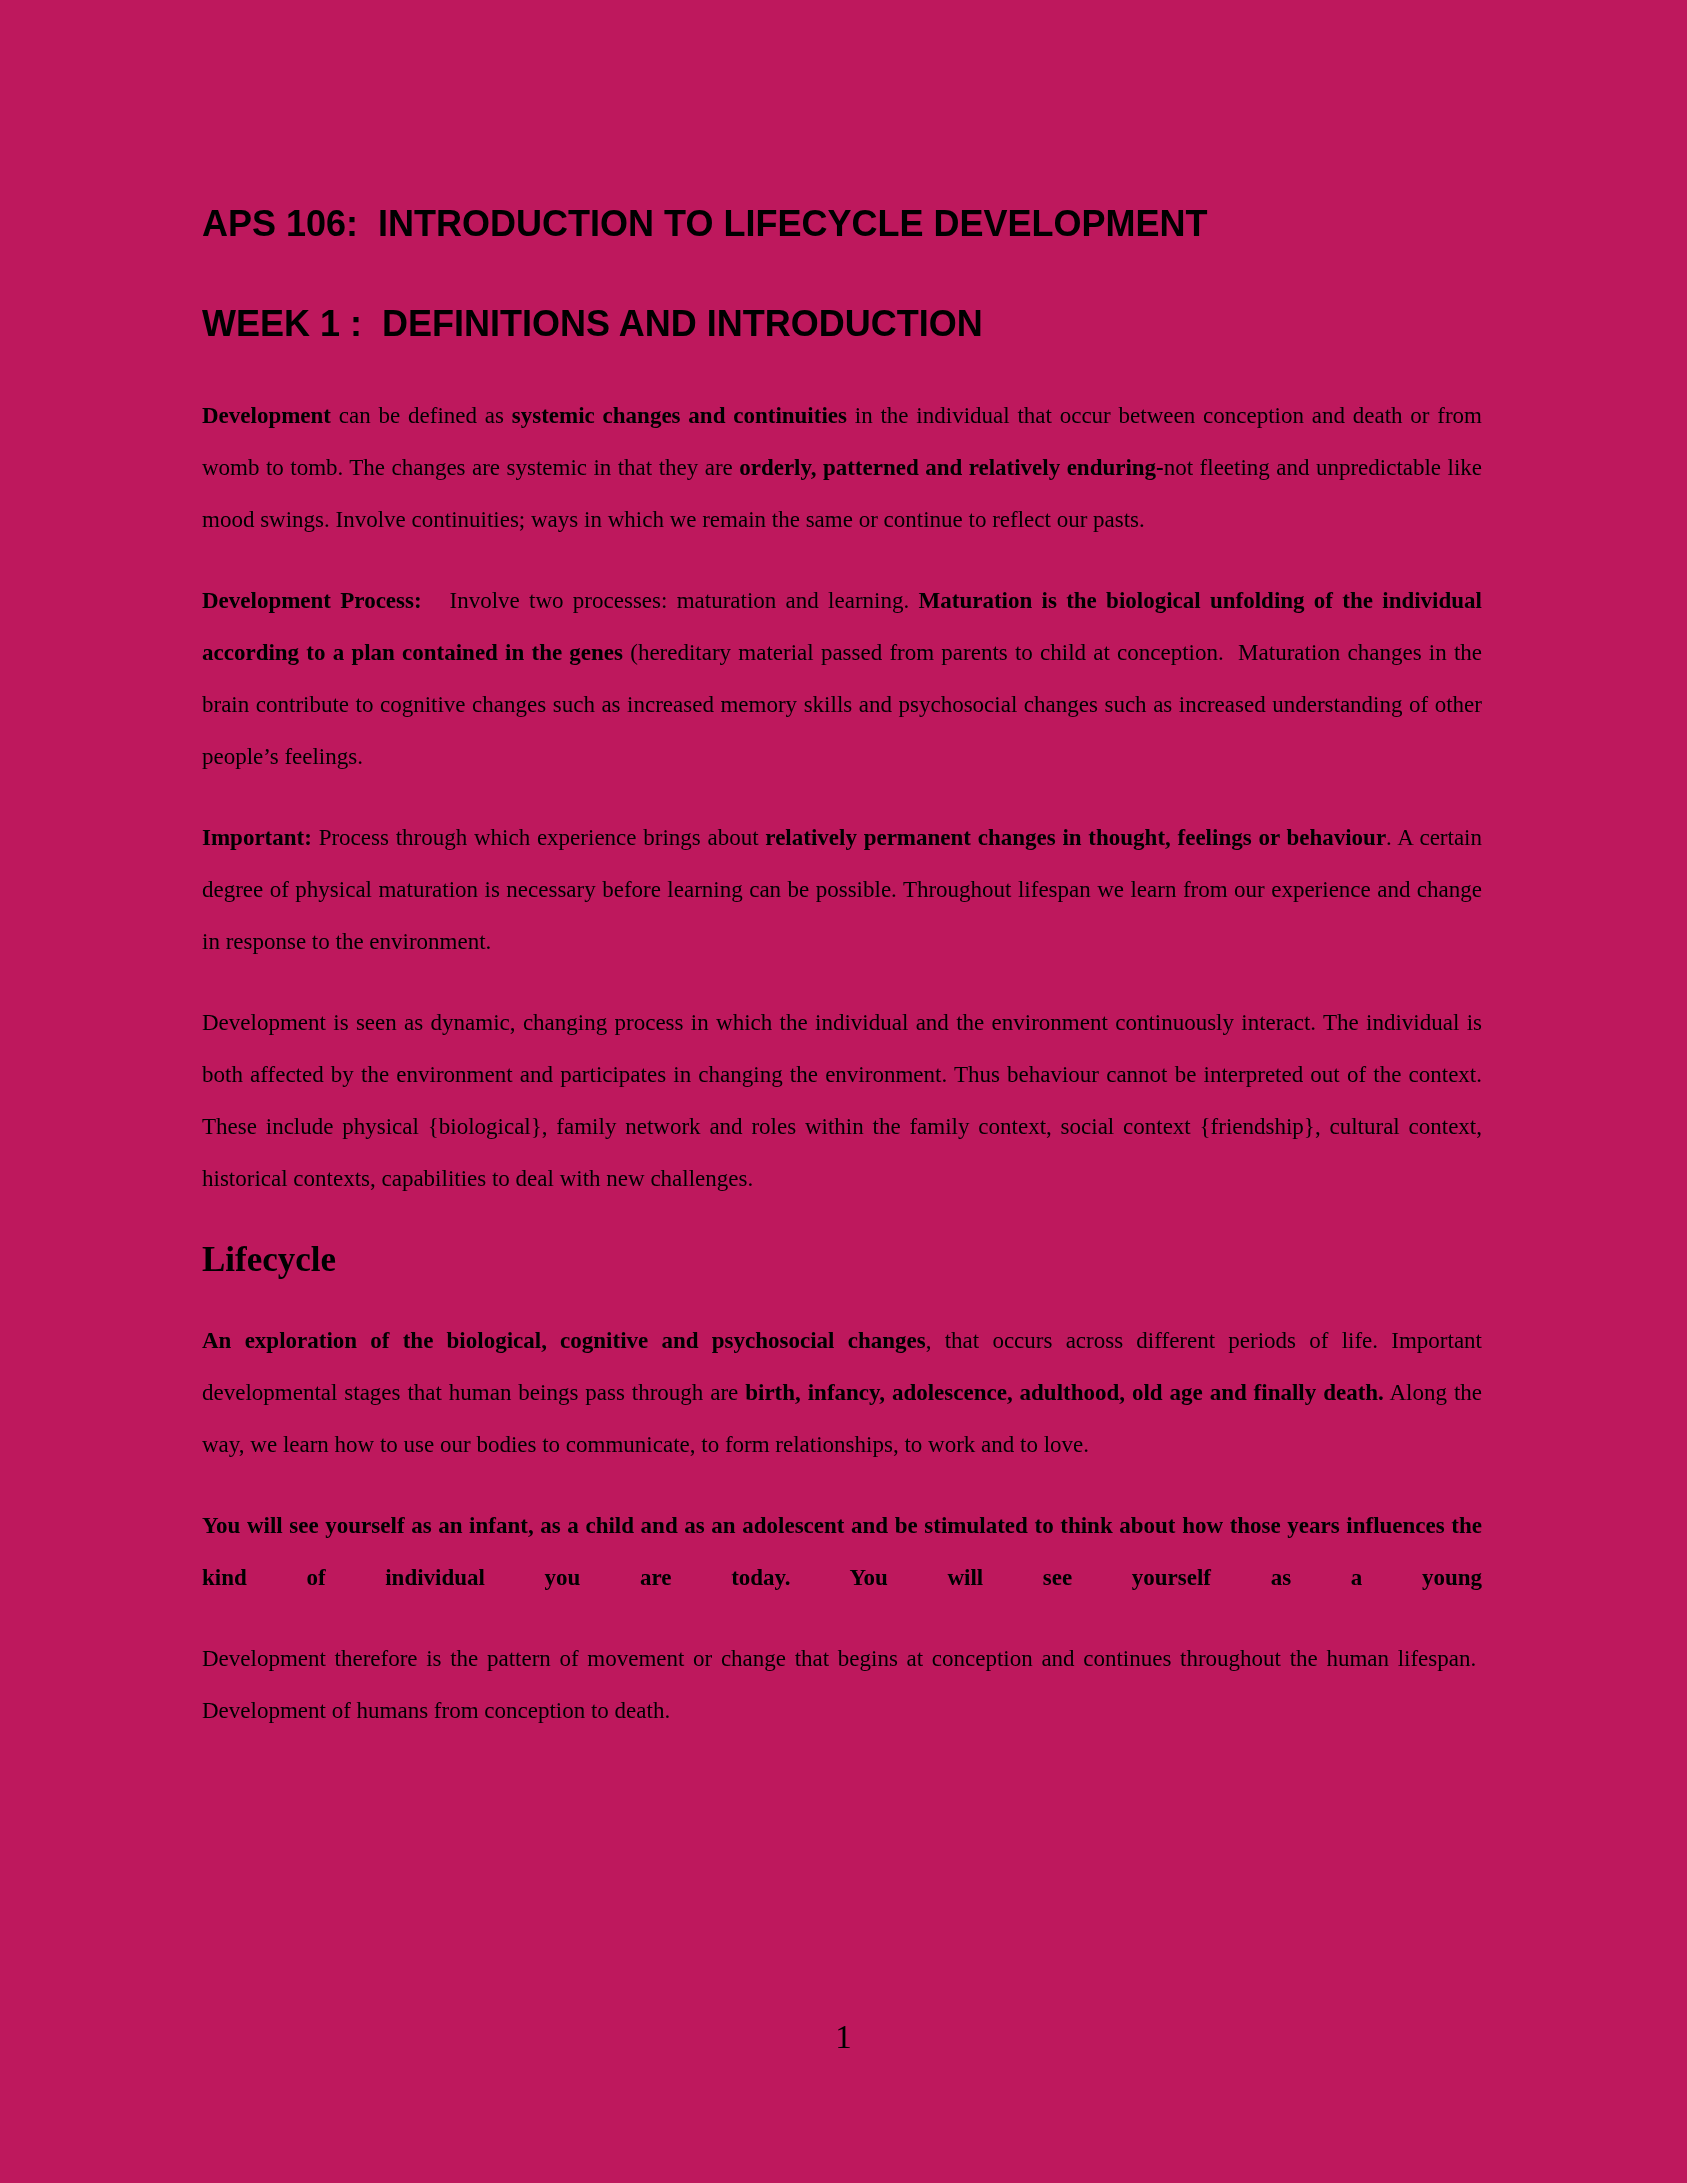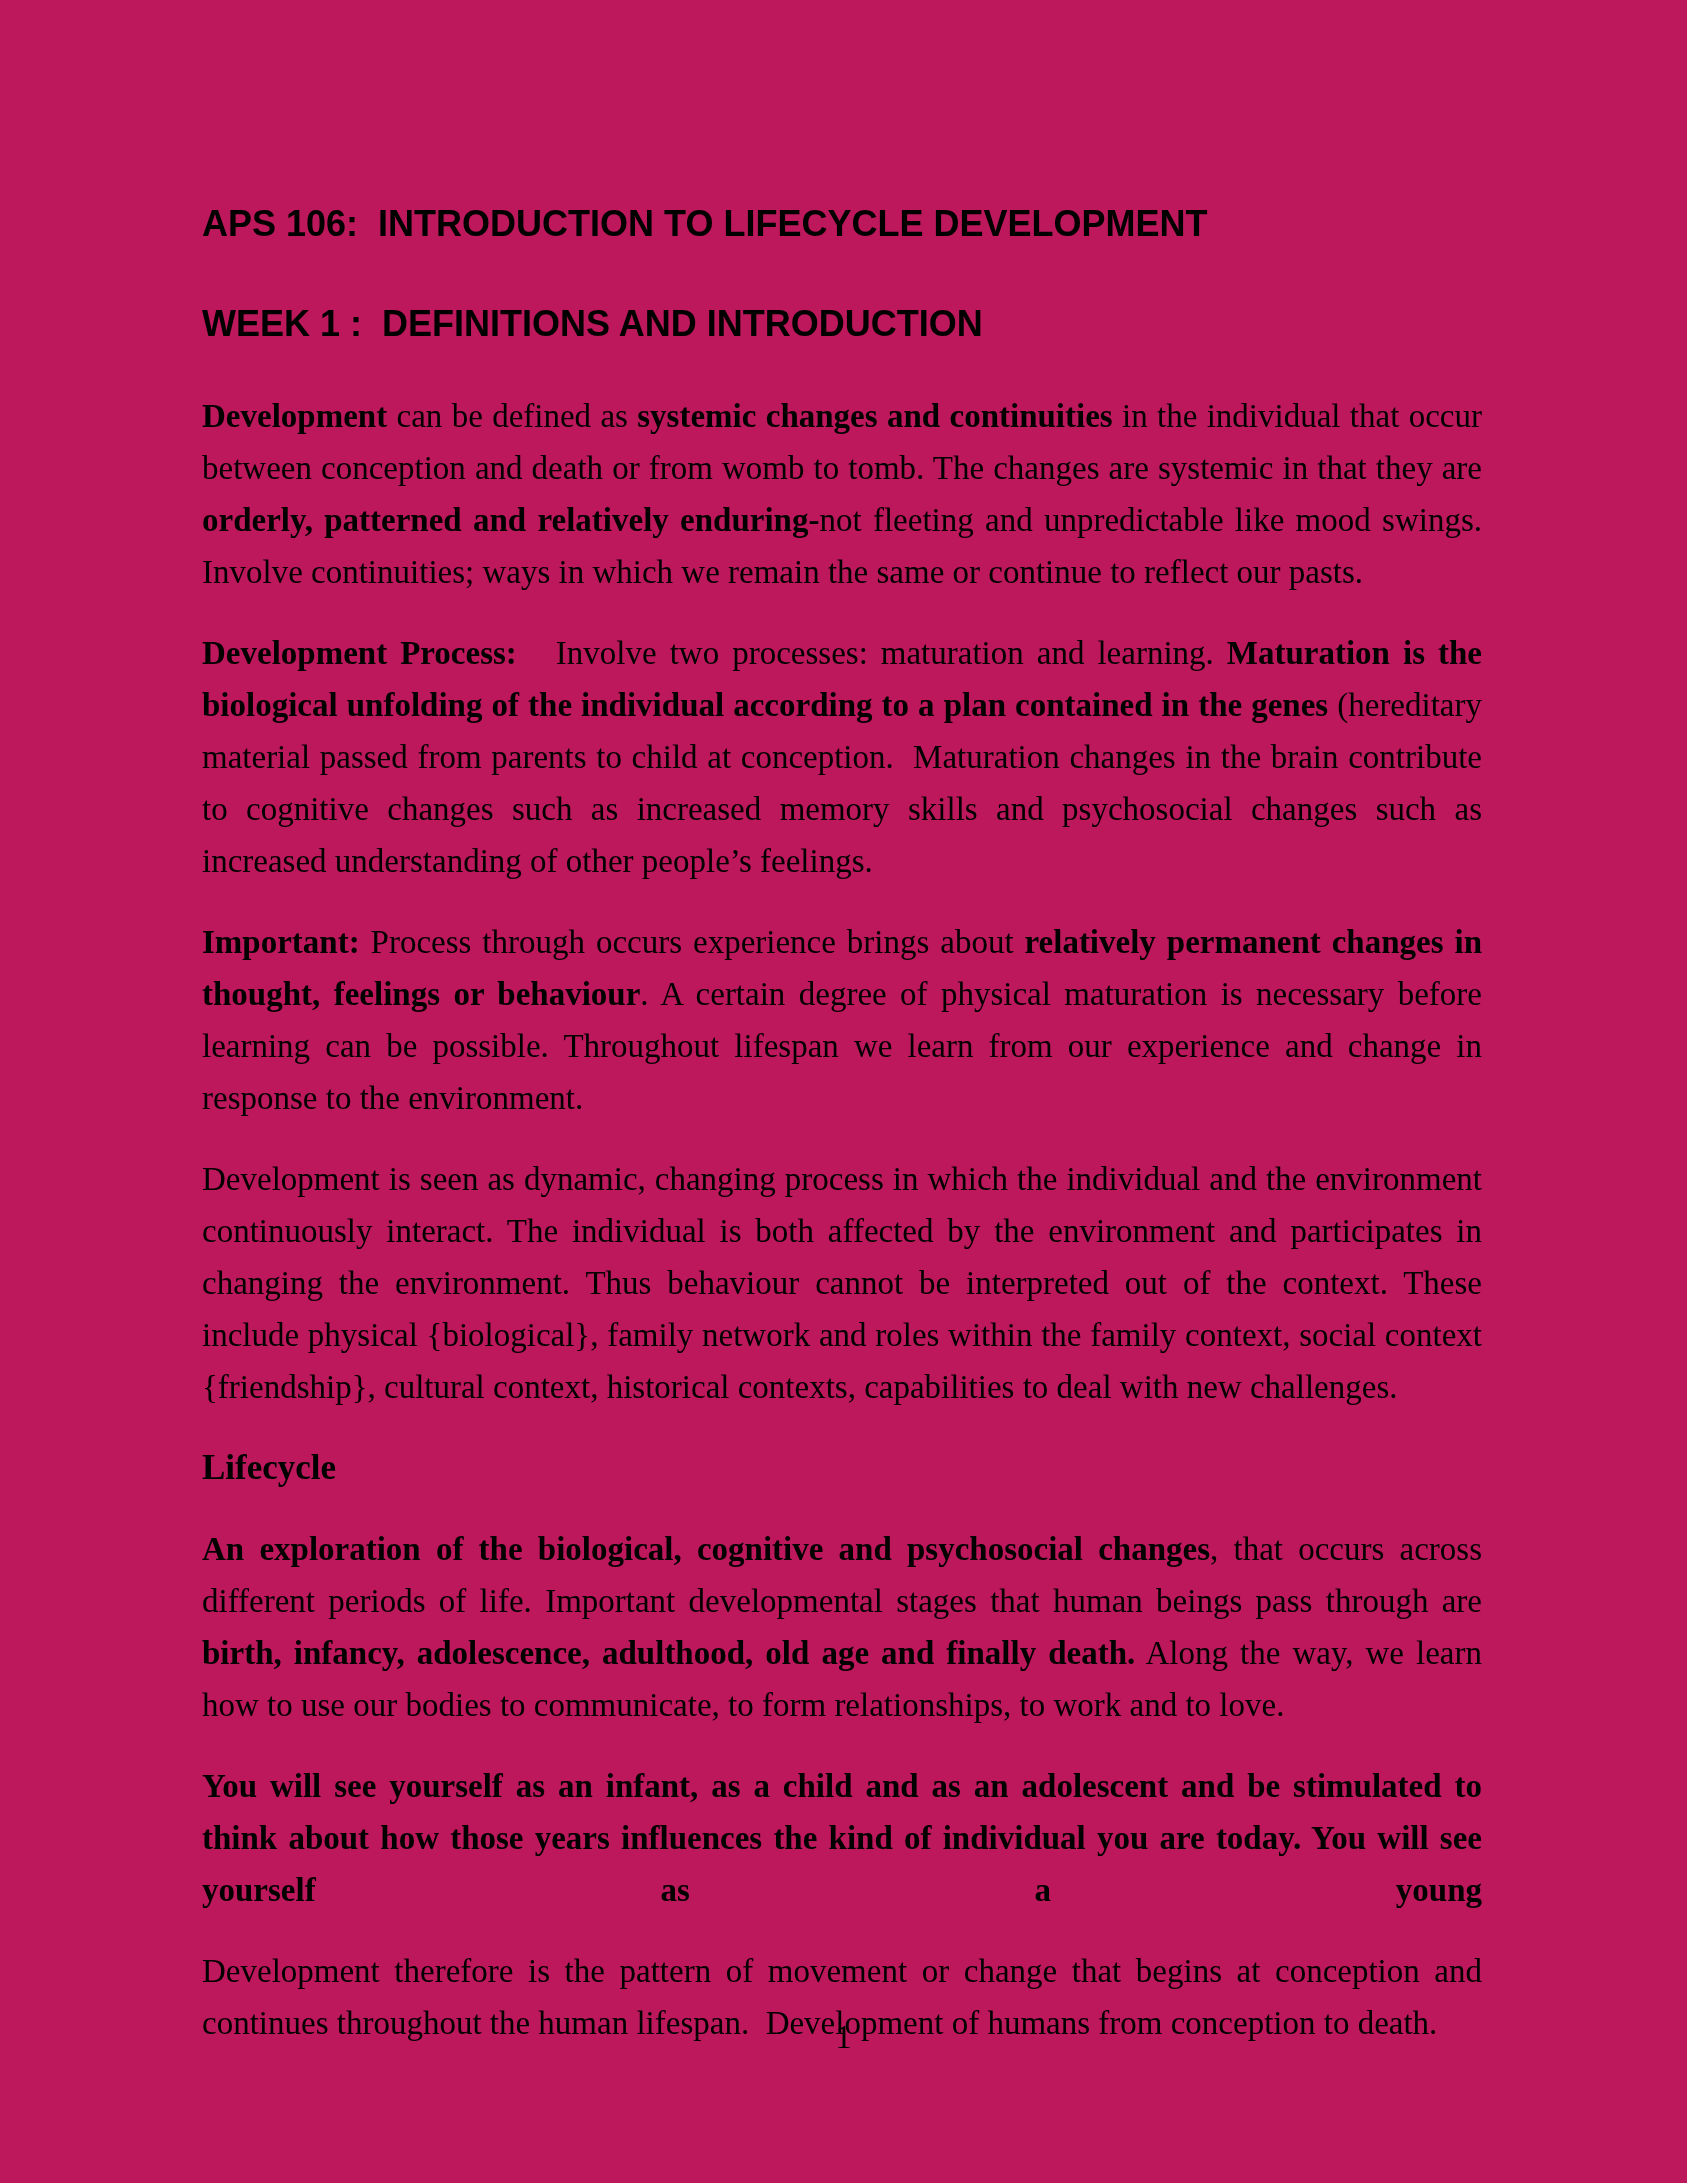--- a/index.html
+++ b/index.html
@@ -21,21 +21,21 @@
     font-family: "Liberation Sans", "DejaVu Sans", sans-serif;
     font-weight: 700;
     font-size: 36px;
     line-height: 52px;
     margin: 0 0 47px 0;
     letter-spacing: 0px;
   }
   .doc-subtitle { margin-bottom: 40px; margin-top: 48px; }
   .body-par {
     font-family: "Liberation Serif", "DejaVu Serif", serif;
-    font-size: 33px;
+    font-size: 23px;
     line-height: 52px;
     text-align: justify;
     margin: 0 0 29px 0;
   }
   .body-par b { font-weight: 700; }
   .section-heading {
     font-family: "Liberation Serif", "DejaVu Serif", serif;
     font-size: 35px;
     line-height: 52px;
     font-weight: 700;
@@ -60,21 +60,21 @@
   <div class="content">
 
     <h1 class="doc-title">APS 106:&nbsp; INTRODUCTION TO LIFECYCLE DEVELOPMENT</h1>
 
     <h2 class="doc-subtitle">WEEK 1 :&nbsp; DEFINITIONS AND INTRODUCTION</h2>
 
     <p class="body-par"><b>Development</b><span> can be defined as </span><b>systemic changes and continuities</b><span> in the individual that occur between conception and death or from womb to tomb. The changes are systemic in that they are </span><b>orderly, patterned and relatively enduring-</b><span>not fleeting and unpredictable like mood swings. Involve continuities; ways in which we remain the same or continue to reflect our pasts.</span></p>
 
     <p class="body-par"><b>Development Process:</b><span>&nbsp;&nbsp; Involve two processes: maturation and learning. </span><b>Maturation is the biological unfolding of the individual according to a plan contained in the genes</b><span> (hereditary material passed from parents to child at conception.&nbsp; Maturation changes in the brain contribute to cognitive changes such as increased memory skills and psychosocial changes such as increased understanding of other people’s feelings.</span></p>
 
-    <p class="body-par"><b>Important:</b><span> Process through occurs experience brings about </span><b>relatively permanent changes in thought, feelings or behaviour</b><span>. A certain degree of physical maturation is necessary before learning can be possible. Throughout lifespan we learn from our experience and change in response to the environment.</span></p>
+    <p class="body-par"><b>Important:</b><span> Process through which experience brings about </span><b>relatively permanent changes in thought, feelings or behaviour</b><span>. A certain degree of physical maturation is necessary before learning can be possible. Throughout lifespan we learn from our experience and change in response to the environment.</span></p>
 
     <p class="body-par"><span>Development is seen as dynamic, changing process in which the individual and the environment continuously interact. The individual is both affected by the environment and participates in changing the environment. Thus behaviour cannot be interpreted out of the context. These include physical {biological}, family network and roles within the family context, social context {friendship}, cultural context, historical contexts, capabilities to deal with new challenges.</span></p>
 
     <h3 class="section-heading">Lifecycle</h3>
 
     <p class="body-par"><b>An exploration of the biological, cognitive and psychosocial changes</b><span>, that occurs across different periods of life. Important developmental stages that human beings pass through are </span><b>birth, infancy, adolescence, adulthood, old age and finally death.</b><span> Along the way, we learn how to use our bodies to communicate, to form relationships, to work and to love.</span></p>
 
     <p class="body-par justify-last"><b>You will see yourself as an infant, as a child and as an adolescent and be stimulated to think about how those years influences the kind of individual you are today. You will see yourself as a young</b></p>
 
     <p class="body-par"><span>Development therefore is the pattern of movement or change that begins at conception and continues throughout the human lifespan.&nbsp; Development of humans from conception to death.</span></p>

